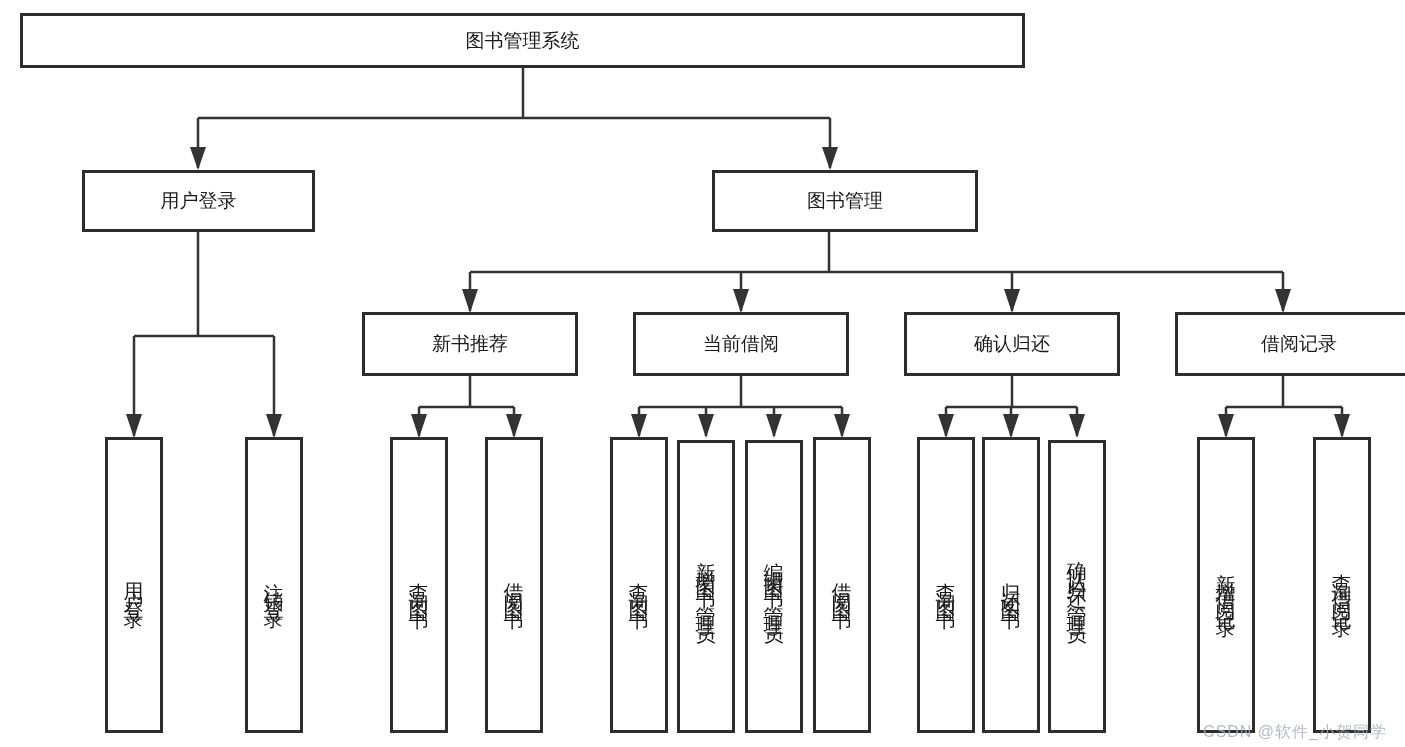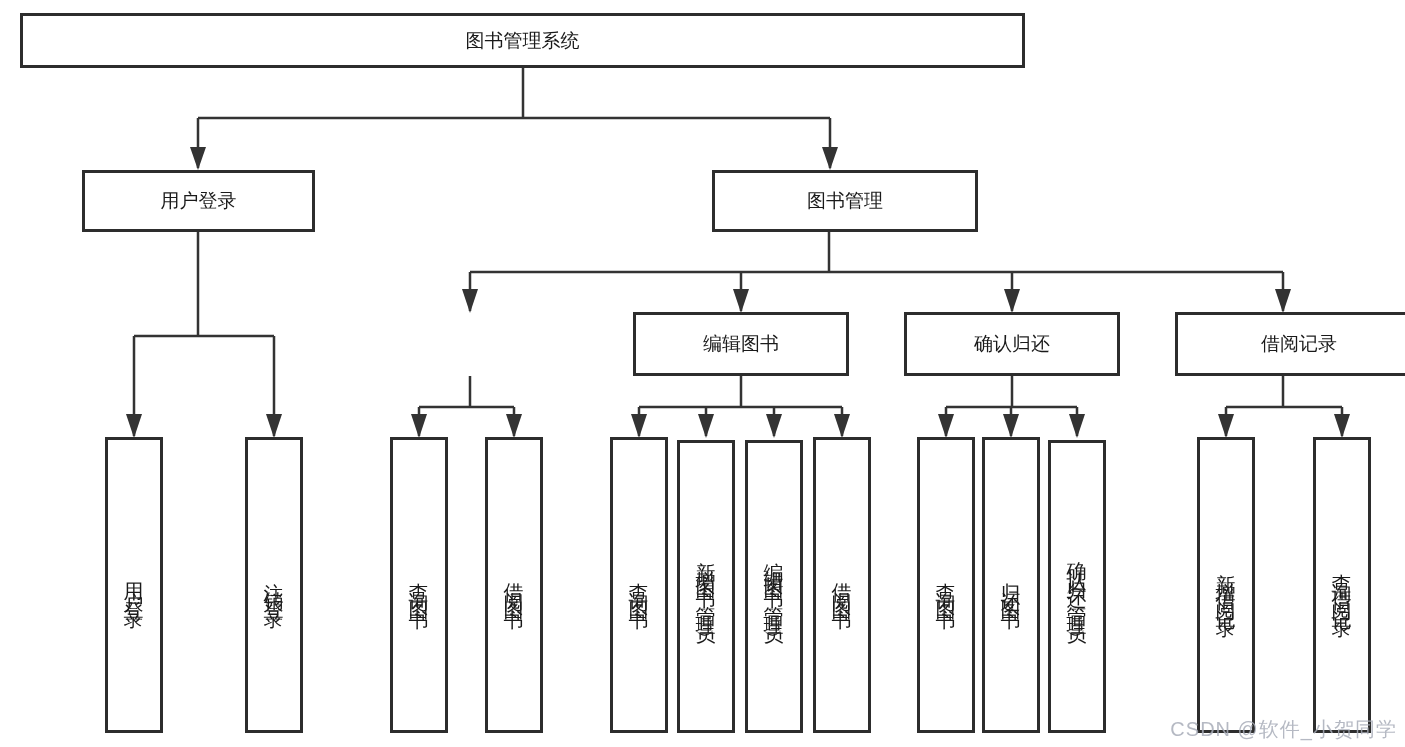--- a/index.html
+++ b/index.html
@@ -47,23 +47,23 @@
   }
   .vbox .vtext {
     writing-mode: vertical-rl;
     text-orientation: mixed;
     letter-spacing: 9px;
     line-height: 1;
     white-space: nowrap;
   }
   .watermark {
     position: absolute;
-    right: 8px;
+    right: 18px;
     bottom: 4px;
-    font-size: 20px;
+    font-size: 16px;
     color: rgba(168, 173, 184, 0.85);
     letter-spacing: 1px;
     z-index: 3;
     white-space: nowrap;
   }
 </style>
 </head>
 <body>
 
 <div class="canvas">
@@ -112,22 +112,25 @@
     <span>图书管理系统</span>
   </div>
 
   <div class="box" style="left:82px; top:170px; width:233px; height:62px;">
     <span>用户登录</span>
   </div>
   <div class="box" style="left:712px; top:170px; width:266px; height:62px;">
     <span>图书管理</span>
   </div>
 
+  <div class="box" style="left:362px; top:312px; width:216px; height:64px;">
+    <span>新书推荐</span>
+  </div>
   <div class="box" style="left:633px; top:312px; width:216px; height:64px;">
-    <span>编辑图书</span>
+    <span>当前借阅</span>
   </div>
   <div class="box" style="left:904px; top:312px; width:216px; height:64px;">
     <span>确认归还</span>
   </div>
   <div class="box" style="left:1175px; top:312px; width:248px; height:64px;">
     <span>借阅记录</span>
   </div>
 
   <div class="vbox" style="left:105px; top:437px; width:58px; height:296px;">
     <span class="vtext">用户登录</span>

